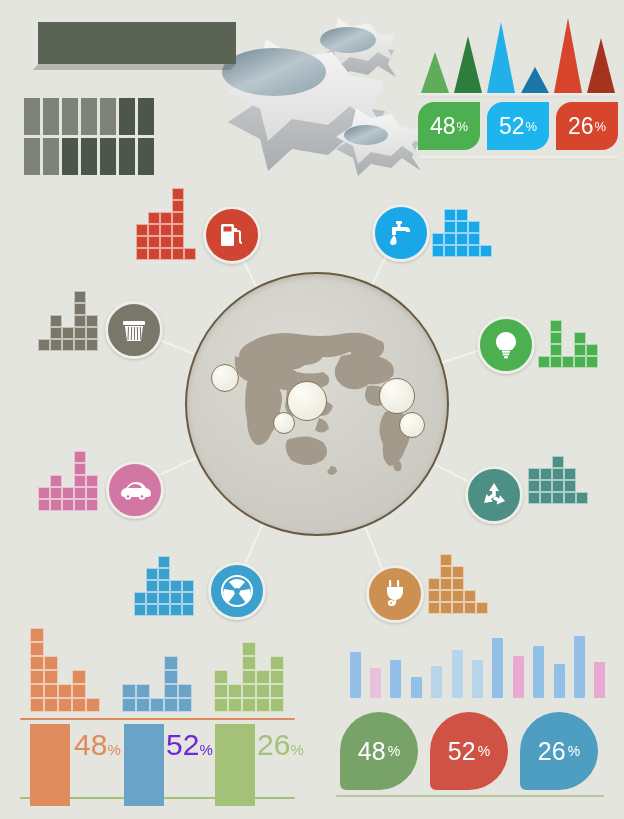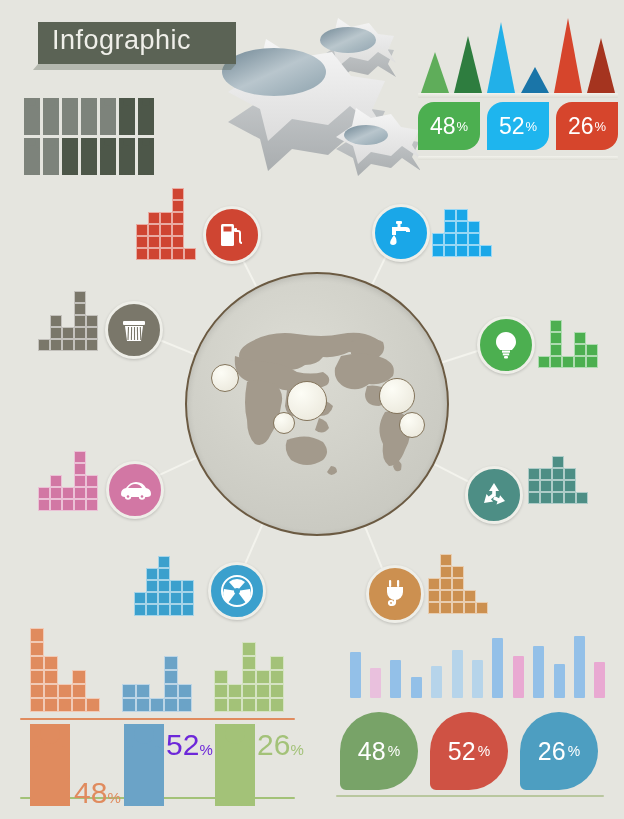--- a/index.html
+++ b/index.html
@@ -139,21 +139,20 @@
         <path d="M232 152 l-11 10 -20 -4 -13 12 -5 -18 -17 -9 16 -11 4 -18 15 10 20 -4 10 13 18 3 -7 15 9 14z" fill="url(#gside)" transform="translate(0,12)"></path>
         <path d="M232 152 l-11 10 -20 -4 -13 12 -5 -18 -17 -9 16 -11 4 -18 15 10 20 -4 10 13 18 3 -7 15 9 14z" fill="url(#gface)"></path>
         <ellipse cx="196" cy="141" rx="22" ry="10" fill="url(#ghub)"></ellipse>
       </g>
     </svg>
   </div>
 
   <div class="abs" id="title-banner">
     <div class="shadow"></div>
   </div>
-  <div class="abs" id="title-text">Infographic</div>
 
   <div class="abs" id="people-stat" style="left:24px;top:98px;width:150px;height:80px;">
       <div style="height: 40px; white-space: nowrap;"><span class="person" style="background: rgb(125, 131, 123);"><span class="head" style="background: rgb(125, 131, 123);"></span><span class="body" style="background: rgb(125, 131, 123);"></span><span class="legL" style="background: rgb(125, 131, 123);"></span><span class="legR" style="background: rgb(125, 131, 123);"></span></span><span class="person" style="background: rgb(125, 131, 123);"><span class="head" style="background: rgb(125, 131, 123);"></span><span class="body" style="background: rgb(125, 131, 123);"></span><span class="legL" style="background: rgb(125, 131, 123);"></span><span class="legR" style="background: rgb(125, 131, 123);"></span></span><span class="person" style="background: rgb(125, 131, 123);"><span class="head" style="background: rgb(125, 131, 123);"></span><span class="body" style="background: rgb(125, 131, 123);"></span><span class="legL" style="background: rgb(125, 131, 123);"></span><span class="legR" style="background: rgb(125, 131, 123);"></span></span><span class="person" style="background: rgb(125, 131, 123);"><span class="head" style="background: rgb(125, 131, 123);"></span><span class="body" style="background: rgb(125, 131, 123);"></span><span class="legL" style="background: rgb(125, 131, 123);"></span><span class="legR" style="background: rgb(125, 131, 123);"></span></span><span class="person" style="background: rgb(125, 131, 123);"><span class="head" style="background: rgb(125, 131, 123);"></span><span class="body" style="background: rgb(125, 131, 123);"></span><span class="legL" style="background: rgb(125, 131, 123);"></span><span class="legR" style="background: rgb(125, 131, 123);"></span></span><span class="person" style="background: rgb(77, 87, 73);"><span class="head" style="background: rgb(77, 87, 73);"></span><span class="body" style="background: rgb(77, 87, 73);"></span><span class="legL" style="background: rgb(77, 87, 73);"></span><span class="legR" style="background: rgb(77, 87, 73);"></span></span><span class="person" style="background: rgb(77, 87, 73);"><span class="head" style="background: rgb(77, 87, 73);"></span><span class="body" style="background: rgb(77, 87, 73);"></span><span class="legL" style="background: rgb(77, 87, 73);"></span><span class="legR" style="background: rgb(77, 87, 73);"></span></span></div>
       <div style="height: 40px; white-space: nowrap;"><span class="person" style="background: rgb(125, 131, 123);"><span class="head" style="background: rgb(125, 131, 123);"></span><span class="body" style="background: rgb(125, 131, 123);"></span><span class="legL" style="background: rgb(125, 131, 123);"></span><span class="legR" style="background: rgb(125, 131, 123);"></span></span><span class="person" style="background: rgb(125, 131, 123);"><span class="head" style="background: rgb(125, 131, 123);"></span><span class="body" style="background: rgb(125, 131, 123);"></span><span class="legL" style="background: rgb(125, 131, 123);"></span><span class="legR" style="background: rgb(125, 131, 123);"></span></span><span class="person" style="background: rgb(77, 87, 73);"><span class="head" style="background: rgb(77, 87, 73);"></span><span class="body" style="background: rgb(77, 87, 73);"></span><span class="legL" style="background: rgb(77, 87, 73);"></span><span class="legR" style="background: rgb(77, 87, 73);"></span></span><span class="person" style="background: rgb(77, 87, 73);"><span class="head" style="background: rgb(77, 87, 73);"></span><span class="body" style="background: rgb(77, 87, 73);"></span><span class="legL" style="background: rgb(77, 87, 73);"></span><span class="legR" style="background: rgb(77, 87, 73);"></span></span><span class="person" style="background: rgb(77, 87, 73);"><span class="head" style="background: rgb(77, 87, 73);"></span><span class="body" style="background: rgb(77, 87, 73);"></span><span class="legL" style="background: rgb(77, 87, 73);"></span><span class="legR" style="background: rgb(77, 87, 73);"></span></span><span class="person" style="background: rgb(77, 87, 73);"><span class="head" style="background: rgb(77, 87, 73);"></span><span class="body" style="background: rgb(77, 87, 73);"></span><span class="legL" style="background: rgb(77, 87, 73);"></span><span class="legR" style="background: rgb(77, 87, 73);"></span></span><span class="person" style="background: rgb(77, 87, 73);"><span class="head" style="background: rgb(77, 87, 73);"></span><span class="body" style="background: rgb(77, 87, 73);"></span><span class="legL" style="background: rgb(77, 87, 73);"></span><span class="legR" style="background: rgb(77, 87, 73);"></span></span></div>
     </div>
 
   <div class="abs" id="tri-panel">
       <div class="tri" style="left: 2.66667px; border-left: 14px solid transparent; border-right: 14px solid transparent; border-bottom: 41px solid rgb(95, 173, 90);"></div>
       <div class="tri" style="left: 36px; border-left: 14px solid transparent; border-right: 14px solid transparent; border-bottom: 57px solid rgb(46, 125, 63);"></div>
       <div class="tri" style="left: 69.3333px; border-left: 14px solid transparent; border-right: 14px solid transparent; border-bottom: 71px solid rgb(34, 176, 232);"></div>
@@ -496,21 +495,21 @@
 
   <div class="bl-rule" style="left:20px;top:718px;width:275px;background:#e08b5e;"></div>
   <div class="bl-rule" style="left:20px;top:797px;width:275px;background:#a3c278;"></div>
 
   <div class="bigperson" style="left:30px;top:724px;color:#e08b5e;background:#e08b5e;">
     <span class="h"></span>
     <span class="t"></span>
     <span class="l1"></span>
     <span class="l2"></span>
   </div>
-  <div class="bl-pct" style="left:74px;top:728px;color:#e08b5e;margin-top:48px;">
+  <div class="bl-pct" style="left:74px;top:728px;color:#e08b5e;">
     <span class="n">48</span><span class="s">%</span>
   </div>
 
   <div class="bigperson" style="left:124px;top:724px;color:#6ba3c7;background:#6ba3c7;">
     <span class="h"></span>
     <span class="t"></span>
     <span class="l1"></span>
     <span class="l2"></span>
   </div>
   <div class="bl-pct" style="left:166px;top:728px;color:#6d28d9;">

